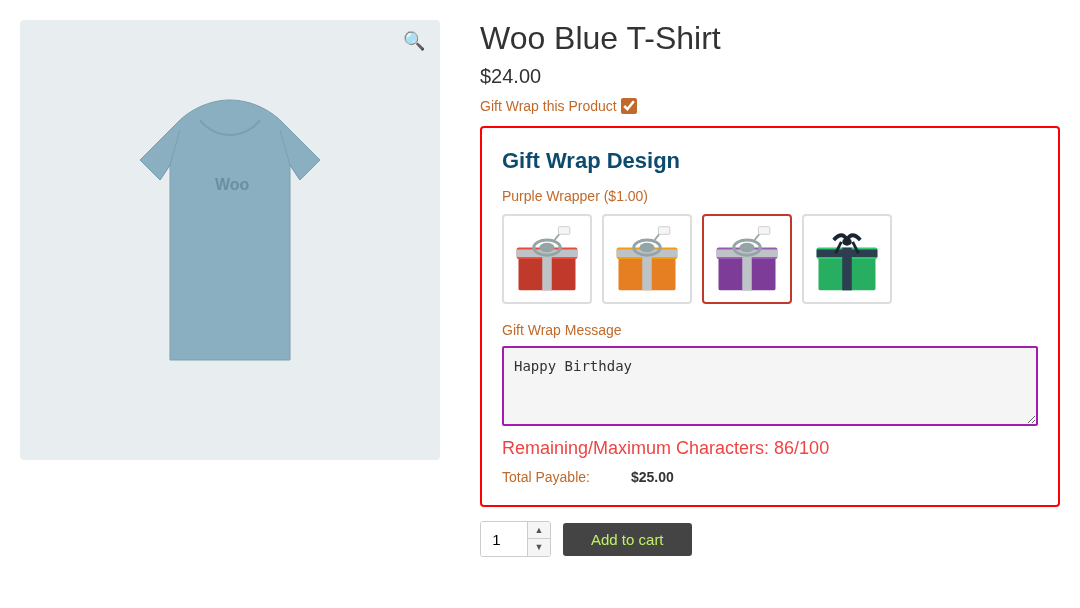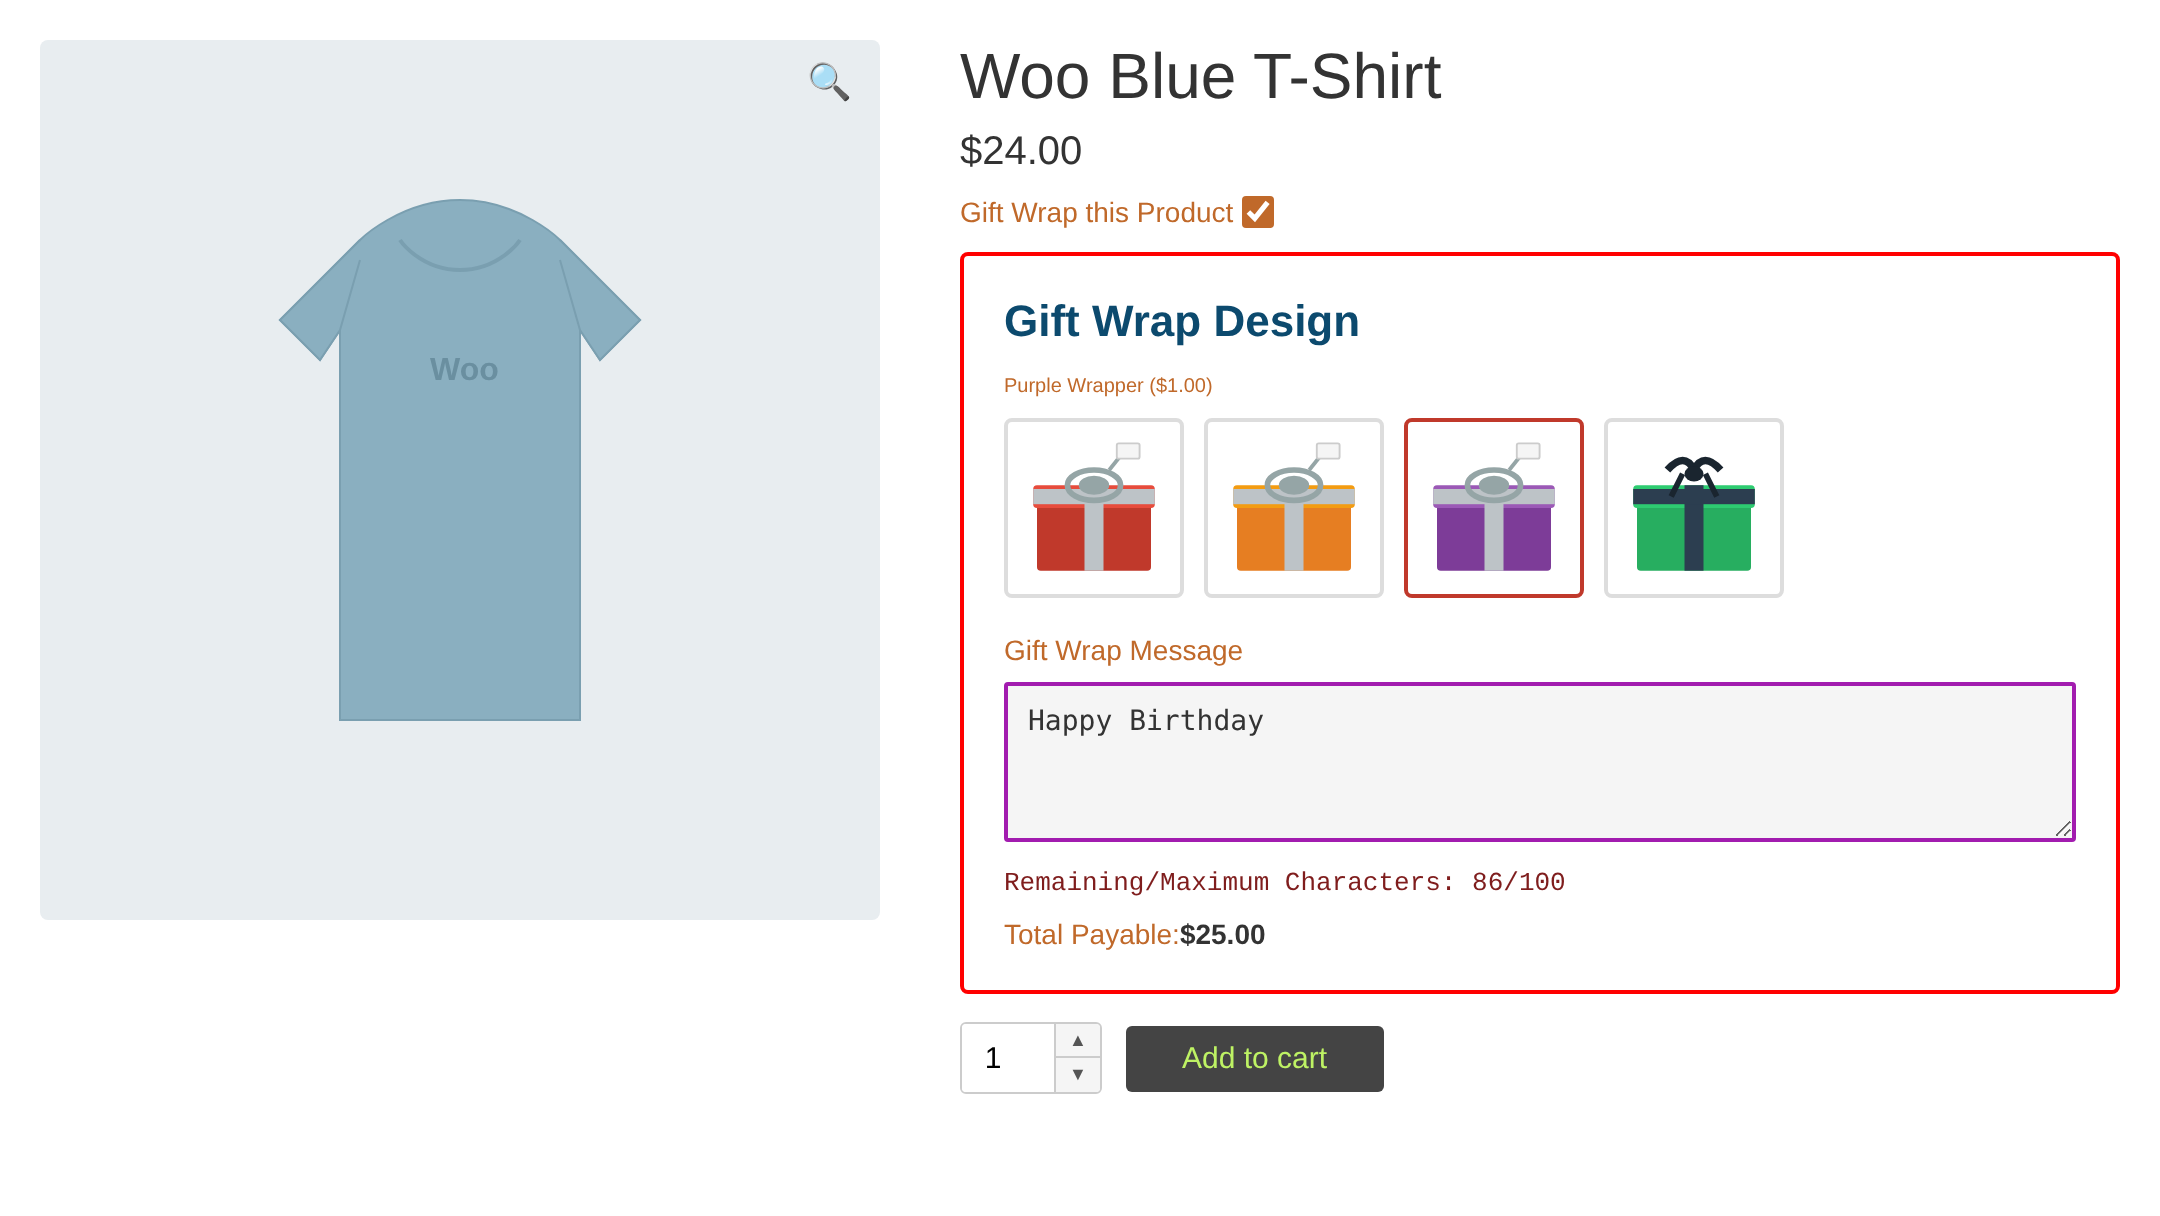--- a/index.html
+++ b/index.html
@@ -82,21 +82,21 @@
       background: #fff;
     }
     .panel-title {
       font-size: 22px;
       font-weight: bold;
       color: #0c4a6e;
       margin-bottom: 14px;
     }
     .wrapper-label {
       color: #c0692a;
-      font-size: 10px;
+      font-size: 14px;
       margin-bottom: 10px;
     }
     .wrapper-options {
       display: flex;
       gap: 10px;
       margin-bottom: 18px;
     }
     .wrapper-option {
       width: 90px;
       height: 90px;
@@ -129,34 +129,34 @@
       border: 2px solid #a21caf;
       border-radius: 2px;
       background: #f5f5f5;
       padding: 10px;
       font-size: 14px;
       color: #333;
       resize: vertical;
       outline: none;
     }
     .char-count {
-      color: #7f1d1d;
-      font-size: 13px;
+      color: #ef4444;
+      font-size: 18px;
       margin-top: 8px;
       margin-bottom: 10px;
-      font-family: Liberation Mono, monospace;
     }
     .total-payable {
       font-size: 14px;
       color: #c0692a;
       margin-bottom: 0;
     }
     .total-payable strong {
       color: #333;
       font-weight: bold;
+      margin-left: 41px;
     }
     .cart-row {
       display: flex;
       align-items: center;
       gap: 12px;
       margin-top: 14px;
     }
     .qty-input {
       width: 46px;
       height: 34px;

